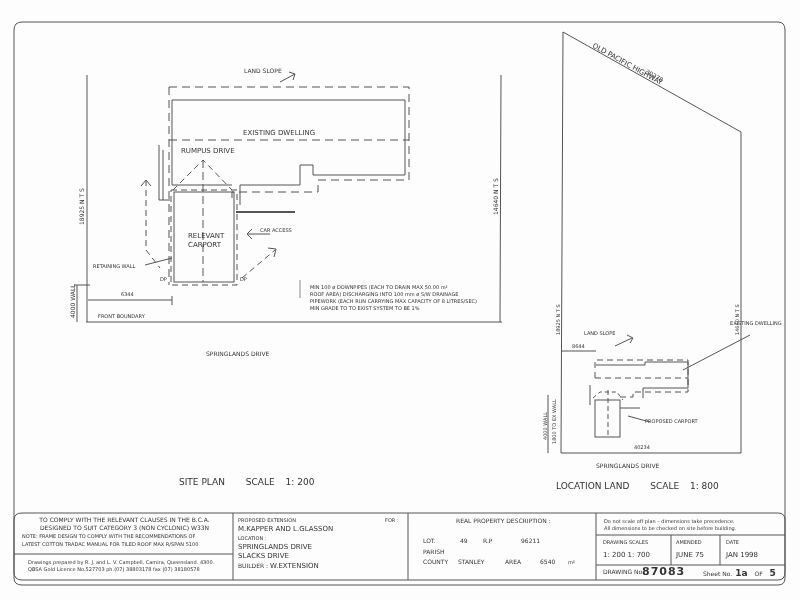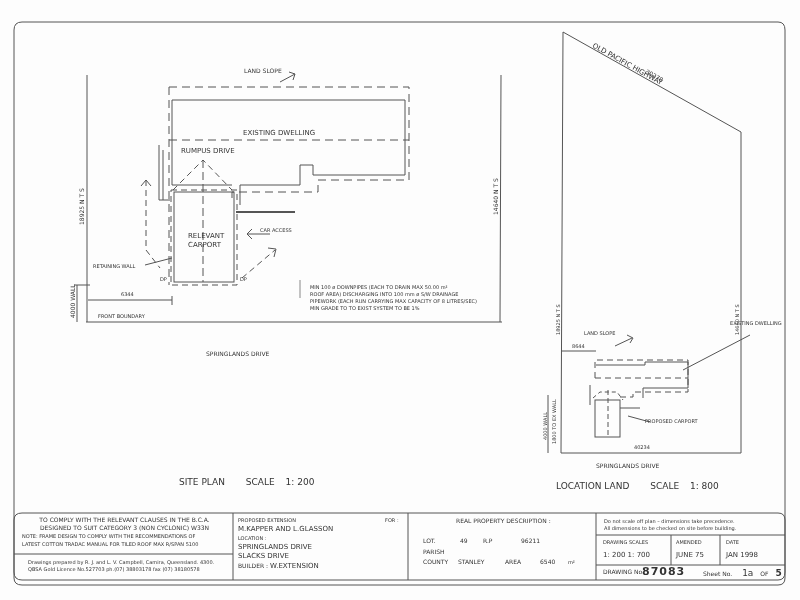--- a/index.html
+++ b/index.html
@@ -190,16 +190,16 @@
 <div class="tb s5" style="left:603px;top:540px">DRAWING SCALES</div>
 <div class="tb s7" style="left:603px;top:552px">1: 200  1: 700</div>
 <div class="tb s5" style="left:676px;top:540px">AMENDED</div>
 <div class="tb s7" style="left:676px;top:552px">JUNE 75</div>
 <div class="tb s5" style="left:726px;top:540px">DATE</div>
 <div class="tb s7" style="left:726px;top:552px">JAN 1998</div>
 <div class="tb s6" style="left:603px;top:569px">DRAWING No</div>
 <div class="tb big" style="left:642px;top:566px">87083</div>
 <div class="tb s6" style="left:703px;top:569px">
   <span>Sheet No.</span>
-  <span class="s9" style="font-weight:normal;margin-left:8px">1a</span>
+  <span class="s9" style="font-weight:bold;margin-left:1px">1a</span>
   <span style="margin-left:5px">OF</span>
   <span class="s9" style="font-weight:bold;margin-left:5px">5</span>
 </div>
 
 </body></html>

